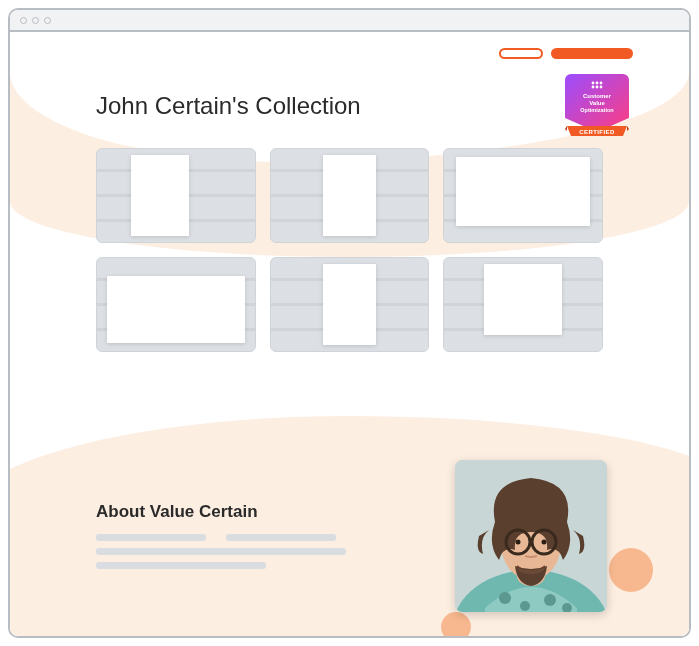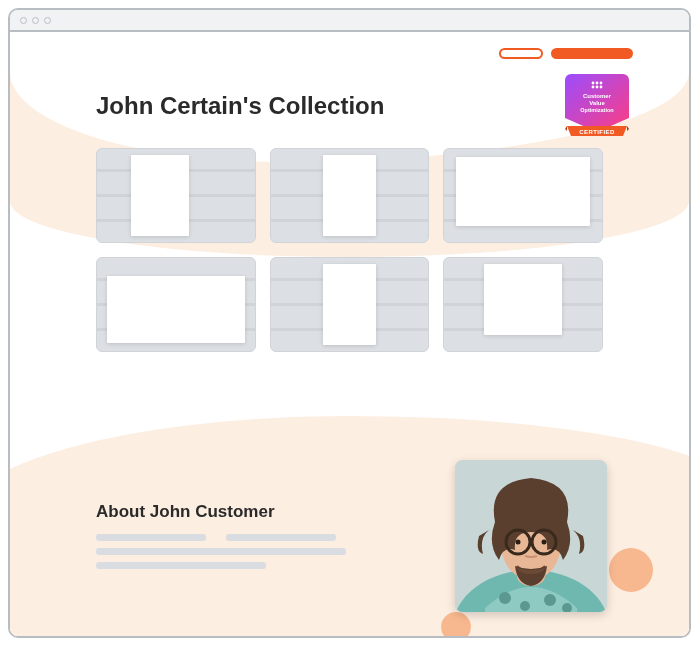--- a/index.html
+++ b/index.html
@@ -9,21 +9,21 @@
   .dot{width:7px;height:7px;border:1.5px solid #b8bcc3;border-radius:50%}
   .viewport{position:relative;height:calc(100% - 22px);overflow:hidden;background:#fff}
   .wave1{position:absolute;top:40px;left:0;right:0;height:185px;background:#fdeee2;border-radius:0 0 50% 50%/0 0 30% 30%}
   .wave1::before{content:'';position:absolute;top:0;left:0;right:0;height:90px;background:#fff;border-radius:0 0 60% 40%/0 0 100% 100%}
   .wave2{position:absolute;bottom:-40px;left:-50px;right:-50px;height:260px;background:#fdeee2;border-radius:50% 50% 0 0/40% 30% 0 0}
   .topbuttons{position:absolute;top:16px;right:56px;display:flex;gap:8px}
   .btn-outline{width:44px;height:11px;border:2px solid #f15a22;border-radius:6px;background:#fff}
   .btn-fill{width:82px;height:11px;border-radius:6px;background:#f15a22}
   .badge{position:absolute;top:42px;right:60px;width:64px;height:72px}
   .content{position:absolute;top:60px;left:86px;right:86px}
-  .title{font-size:24px;font-weight:700;color:#2a2a2a;margin-bottom:28px}
+  .title{font-size:24px;font-weight:400;color:#2a2a2a;margin-bottom:28px}
   .grid{display:grid;grid-template-columns:repeat(3,1fr);gap:14px 14px;margin-top:12px}
   .card{background:#dce0e4;height:95px;border-radius:6px;position:relative;border:1px solid #d0d4d8;overflow:hidden}
   .card .line{position:absolute;left:0;right:0;height:3px;background:#d0d4d8}
   .card .line.a{top:20px}.card .line.b{top:45px}.card .line.c{top:70px}
   .card .inner{position:absolute;background:#fff;box-shadow:0 1px 4px rgba(0,0,0,.15);border-radius:1px}
   .card.t1 .inner{top:6px;bottom:6px;left:34px;right:66px}
   .card.t2 .inner{top:6px;bottom:6px;left:52px;right:52px}
   .card.t3 .inner{top:8px;bottom:16px;left:12px;right:12px}
   .card.t4 .inner{top:18px;bottom:8px;left:10px;right:10px}
   .card.t5 .inner{top:6px;bottom:6px;left:52px;right:52px}
@@ -118,21 +118,21 @@
         <div class="card t6">
             <div class="line a"></div>
             <div class="line b"></div>
             <div class="line c"></div>
             <div class="inner"></div>
           </div>
       </div>
     </div>
 
     <div class="about">
-      <h2>About John Customer</h2>
+      <h2>About Value Certain</h2>
       <div style="display:flex;gap:20px">
           <div class="ph" style="width:110px"></div>
           <div class="ph" style="width:110px"></div>
         </div>
       <div class="ph" style="width:250px"></div>
       <div class="ph" style="width:170px"></div>
     </div>
 
     <div class="avatar">
       <svg viewBox="0 0 152 152" width="152" height="152">

